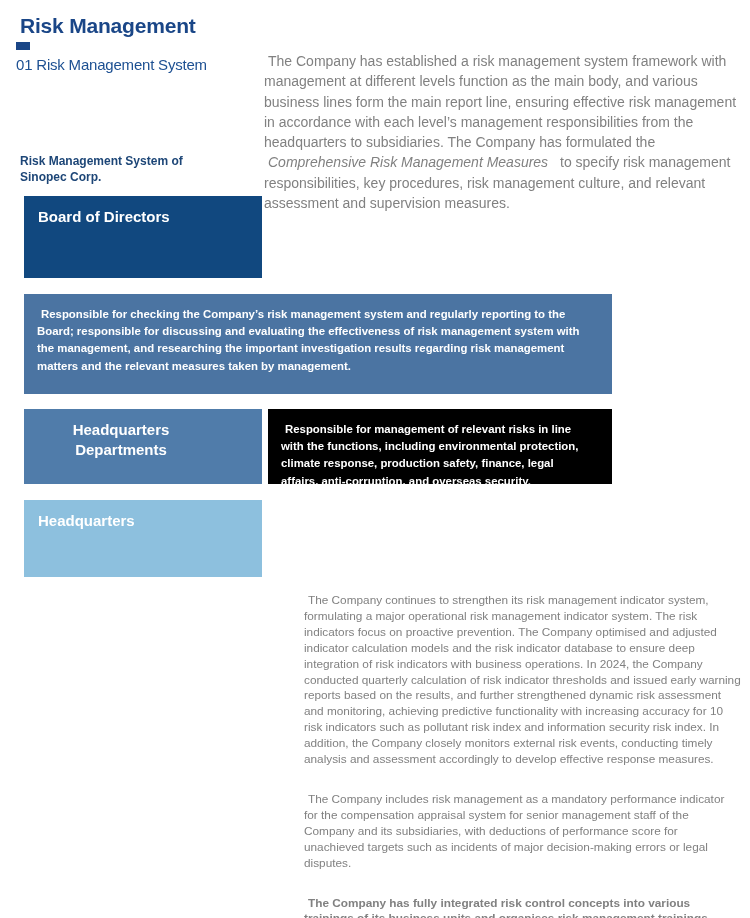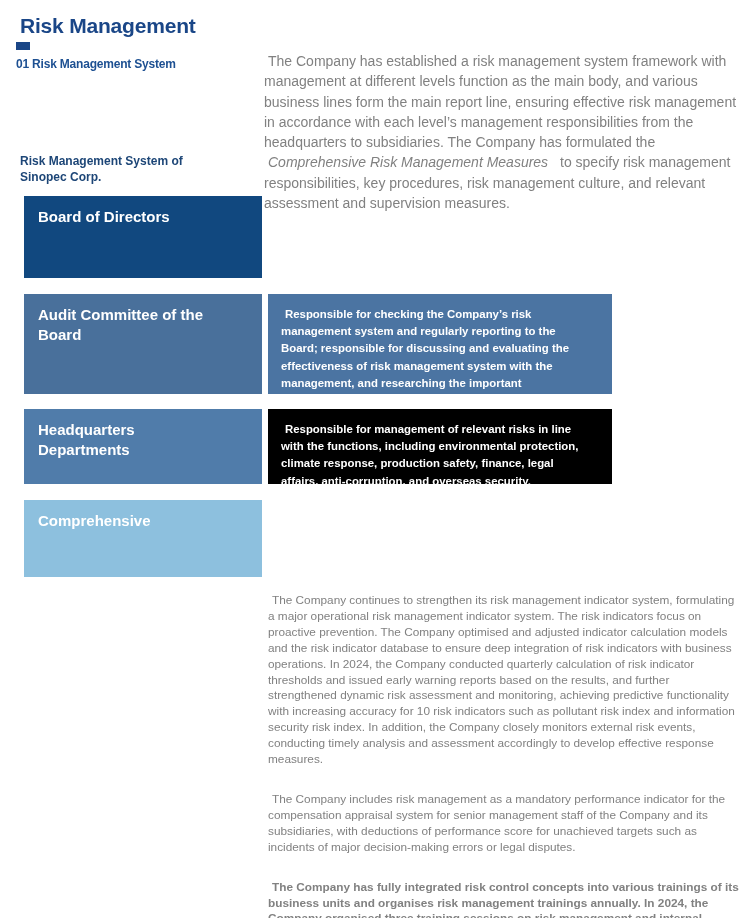--- a/index.html
+++ b/index.html
@@ -22,22 +22,22 @@
   }
   .title-dash {
     position: absolute;
     left: 8px; top: 34px;
     width: 14px; height: 4px;
   }
   .section-heading {
     position: absolute;
     left: 8px; top: 41px;
     width: 218px;
-    font-size: 12px;
-    font-weight: 700;
+    font-size: 15px;
+    font-weight: 400;
     line-height: 23px;
     padding-left: 27px;
     text-indent: -27px;
     letter-spacing: -0.2px;
   }
   .caption {
     position: absolute;
     left: 8px; top: 142px;
     width: 185px;
     font-size: 12px;
@@ -86,21 +86,21 @@
     overflow: hidden;
   }
   .body-text {
     position: absolute;
     left: 252px; top: 577px;
     width: 489px;
     font-size: 11.8px;
     font-weight: 400;
     line-height: 15.9px;
   }
-  .body-text p { margin-bottom: 16px; }
+  .body-text p { margin-bottom: 16px; margin-left: 36px; }
   .body-text p:last-child { margin-bottom: 0; font-weight: bold; }
   i { font-style: italic; }
 </style>
 </head>
 <body>
 
 <div class="page">
 
   <h1 class="title" style="color: rgb(26, 70, 135);">Risk Management</h1>
 
@@ -112,31 +112,30 @@
 
   <div class="caption" style="color: rgb(29, 70, 119);">Risk Management System of Sinopec Corp.</div>
 
   <div class="diagram">
 
     <div class="d-row r1">
       <div class="d-label" style="background-color: rgb(17, 72, 127);">Board of Directors</div>
     </div>
 
     <div class="d-row r2">
-      <div class="d-label" style="background-color: rgb(73, 112, 155);">Audit Committee of the Board</div>
       <div class="d-desc" style="background-color: rgb(75, 116, 162);"><span>Responsible for checking the Company’s risk management system and regularly reporting to the Board; responsible for discussing and evaluating the effectiveness of risk management system with the management, and researching the important investigation results regarding risk management matters and the relevant measures taken by management.</span></div>
     </div>
 
     <div class="d-row r3">
-      <div class="d-label" style="background-color: rgb(80, 124, 170);">Headquarters Departments</div>
+      <div class="d-label" style="background-color: rgb(80, 124, 170); text-align: center;">Headquarters Departments</div>
       <div class="d-desc" style="background-color: #000000;"><span>Responsible for management of relevant risks in line with the functions, including environmental protection, climate response, production safety, finance, legal affairs, anti-corruption, and overseas security.</span></div>
     </div>
 
     <div class="d-row r4">
-      <div class="d-label" style="background-color: rgb(141, 192, 222);">Comprehensive</div>
+      <div class="d-label" style="background-color: rgb(141, 192, 222);">Headquarters</div>
     </div>
 
   </div>
 
   <div class="body-text" style="color: rgb(129, 129, 129);">
     <p><span>The Company continues to strengthen its risk management indicator system, formulating a major operational risk management indicator system. The risk indicators focus on proactive prevention. The Company optimised and adjusted indicator calculation models and the risk indicator database to ensure deep integration of risk indicators with business operations. In 2024, the Company conducted quarterly calculation of risk indicator thresholds and issued early warning reports based on the results, and further strengthened dynamic risk assessment and monitoring, achieving predictive functionality with increasing accuracy for 10 risk indicators such as pollutant risk index and information security risk index. In addition, the Company closely monitors external risk events, conducting timely analysis and assessment accordingly to develop effective response measures.</span></p>
     <p><span>The Company includes risk management as a mandatory performance indicator for the compensation appraisal system for senior management staff of the Company and its subsidiaries, with deductions of performance score for unachieved targets such as incidents of major decision-making errors or legal disputes.</span></p>
     <p><span>The Company has fully integrated risk control concepts into various trainings of its business units and organises risk management trainings annually. In 2024, the Company organised three training sessions on risk management and internal control, covering more than 300 leaders and key personnel from relevant departments.</span></p>
   </div>
 

